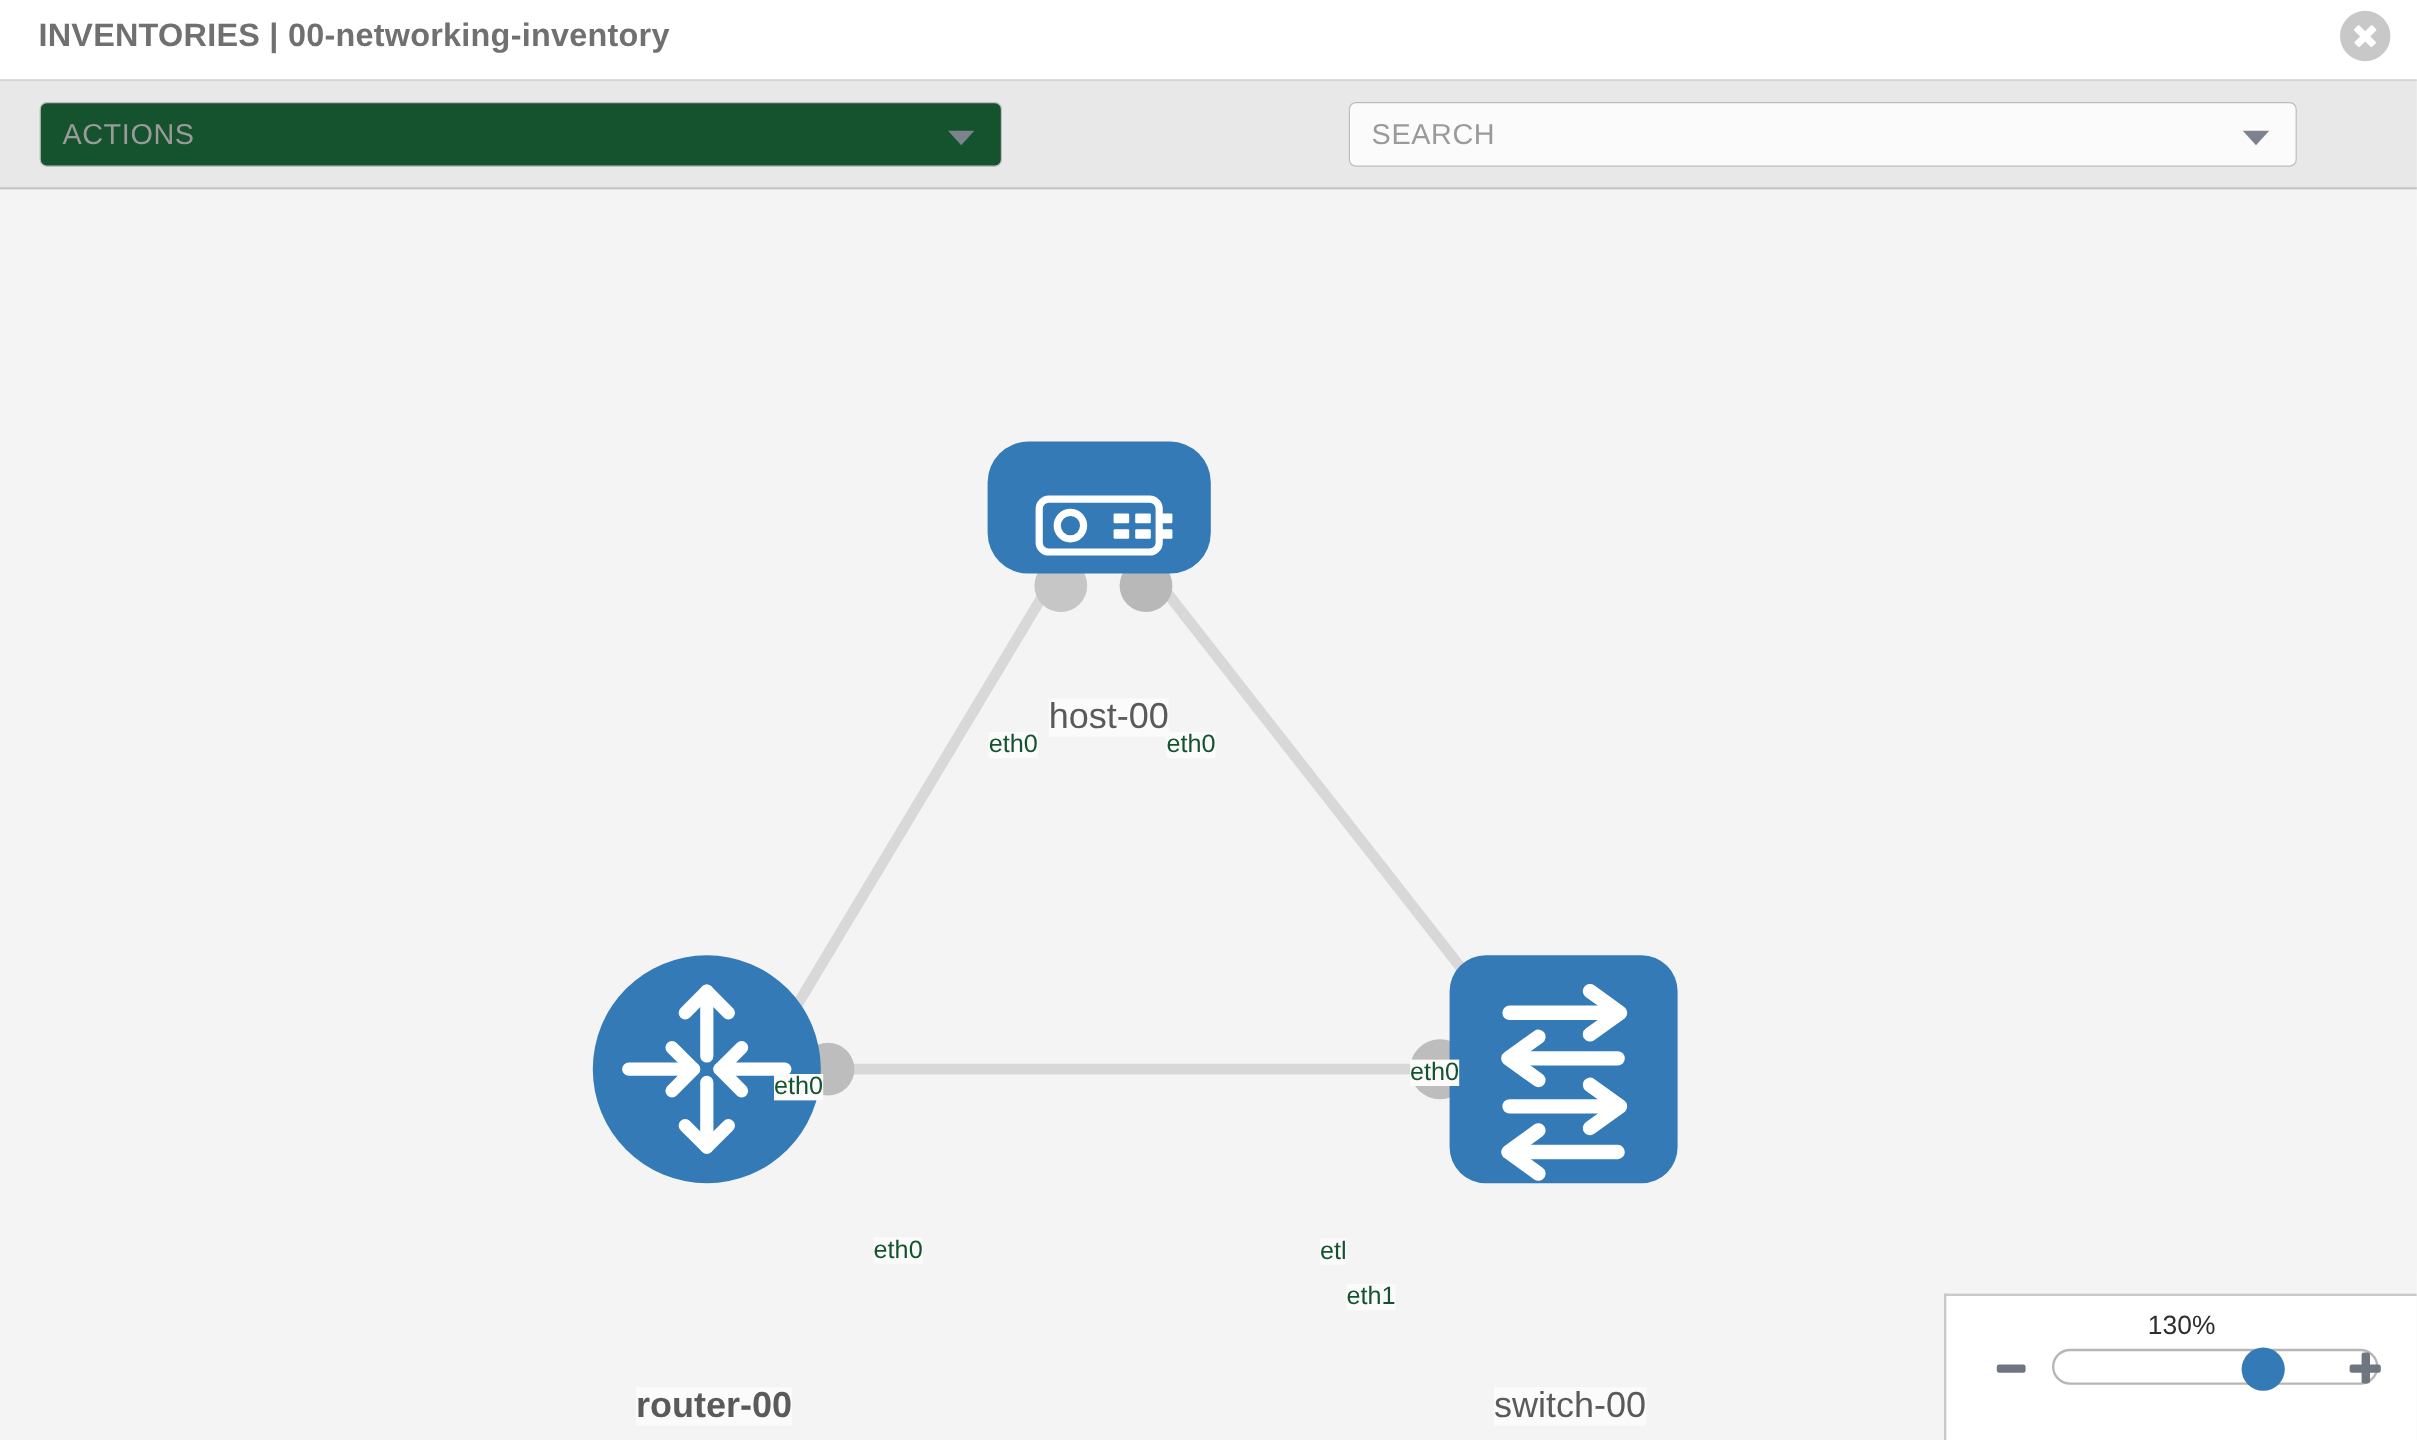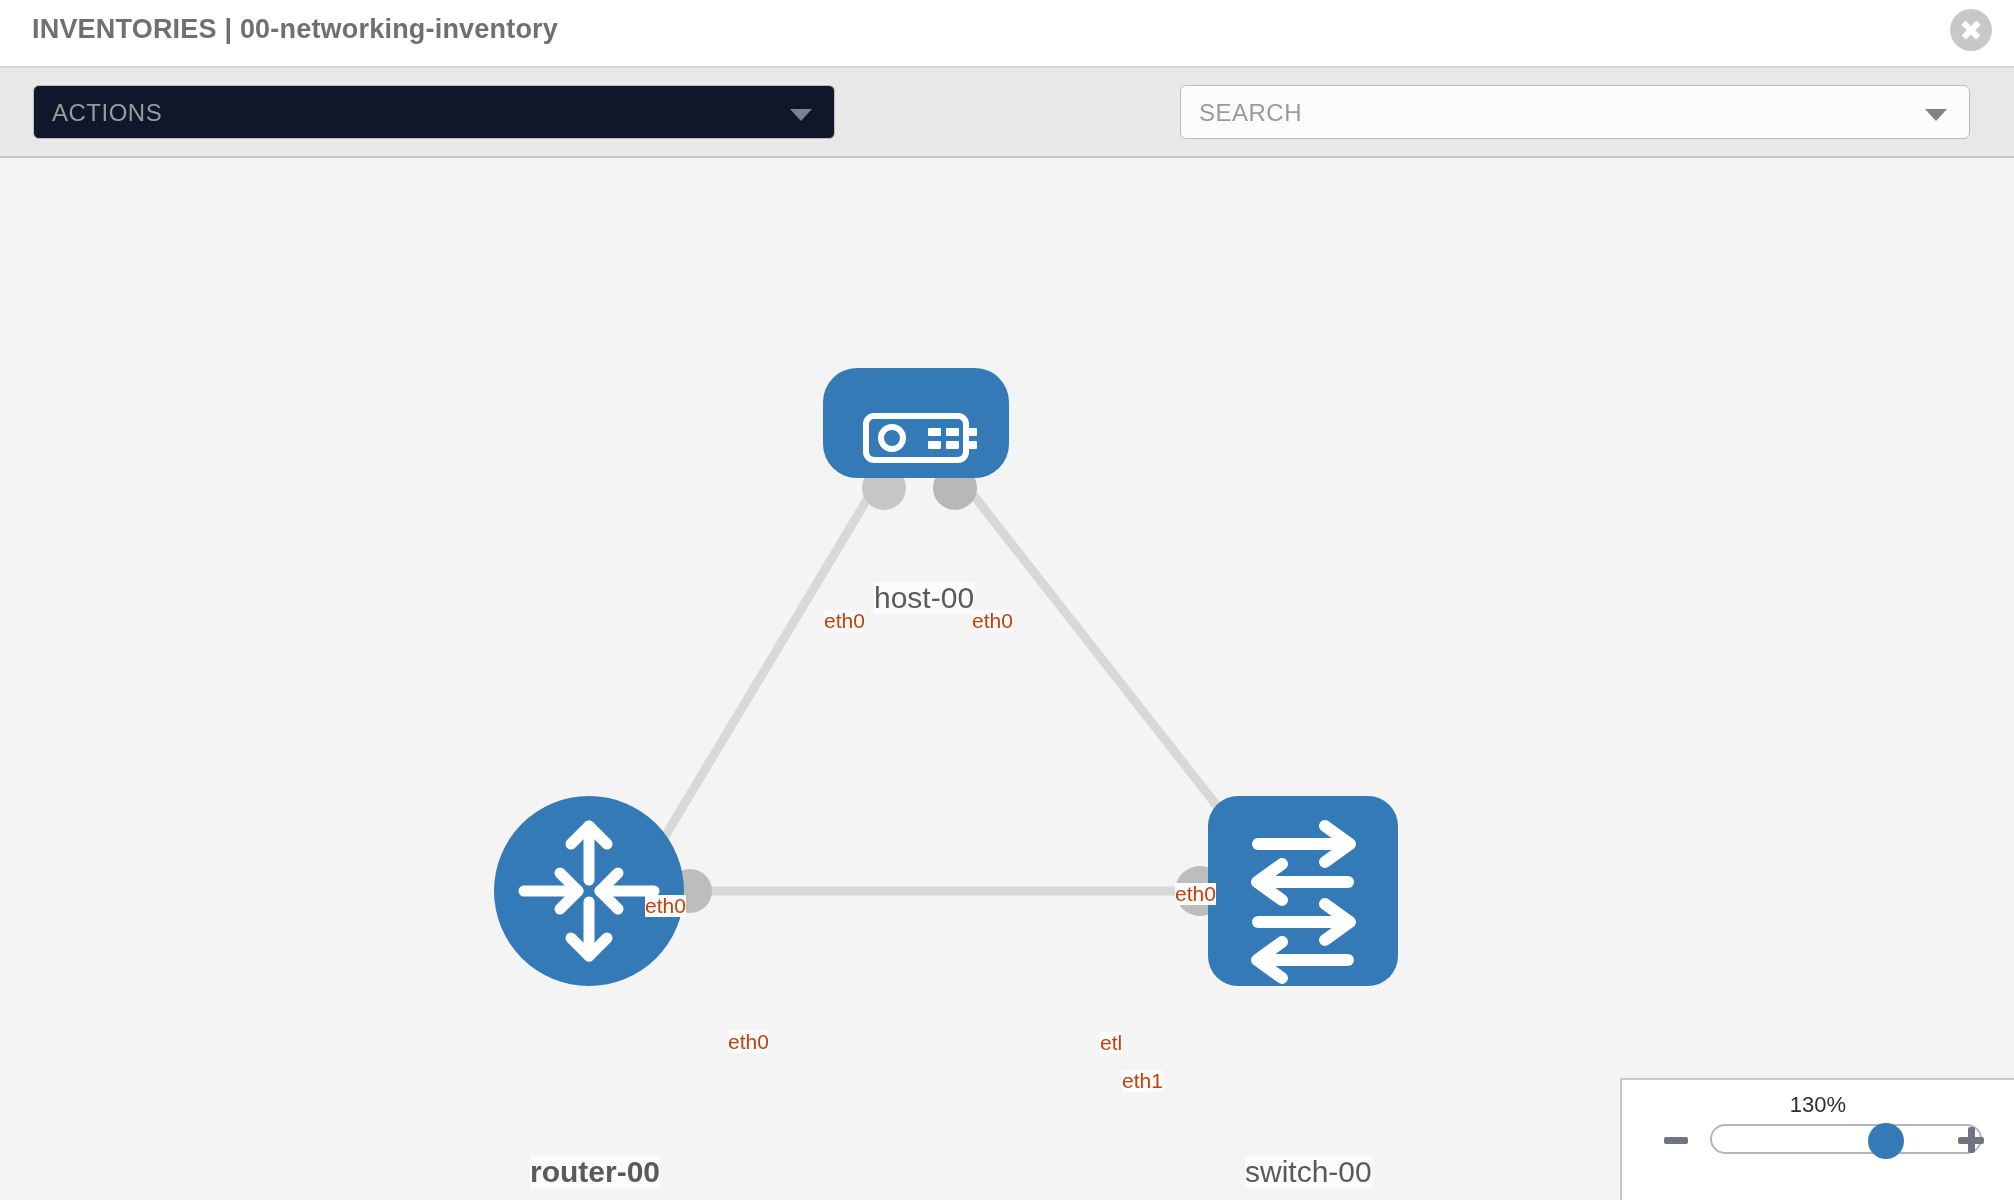--- a/index.html
+++ b/index.html
@@ -76,21 +76,21 @@
     background: #e8e8e8;
     border-bottom: 2px solid #c4c4c4;
     box-sizing: border-box;
   }
   .actions-select {
     position: absolute;
     left: 33px;
     top: 17px;
     width: 802px;
     height: 54px;
-    background: #0f172a;
+    background: #14532d;
     border: 1.5px solid #bdbdbd;
     border-radius: 6px;
     box-sizing: border-box;
     cursor: pointer;
   }
   .actions-select .label {
     position: absolute;
     left: 18px;
     top: 13px;
     font-size: 24px;
@@ -113,21 +113,21 @@
     width: 48px;
     height: 48px;
     cursor: pointer;
   }
   .tool-icon.wrench { left: 1040px; }
   .tool-icon.key    { left: 1108px; }
   .tool-icon svg { display: block; }
 
   .search-box {
     position: absolute;
-    left: 1180px;
+    left: 1124px;
     top: 17px;
     width: 790px;
     height: 54px;
     background: #fbfbfb;
     border: 1.5px solid #bdbdbd;
     border-radius: 6px;
     box-sizing: border-box;
     cursor: text;
   }
   .search-box .label {
@@ -160,21 +160,21 @@
     position: absolute;
     font-size: 30px;
     color: #5a5a5a;
     background: #fbfbfb;
     white-space: nowrap;
     line-height: 1.05;
   }
   .iface-label {
     position: absolute;
     font-size: 21px;
-    color: #c2410c;
+    color: #14532d;
     background: #fbfbfb;
     white-space: nowrap;
     line-height: 1.05;
   }
 
   
   .zoom-panel {
     position: absolute;
     left: 1620px;
     top: 1078px;

